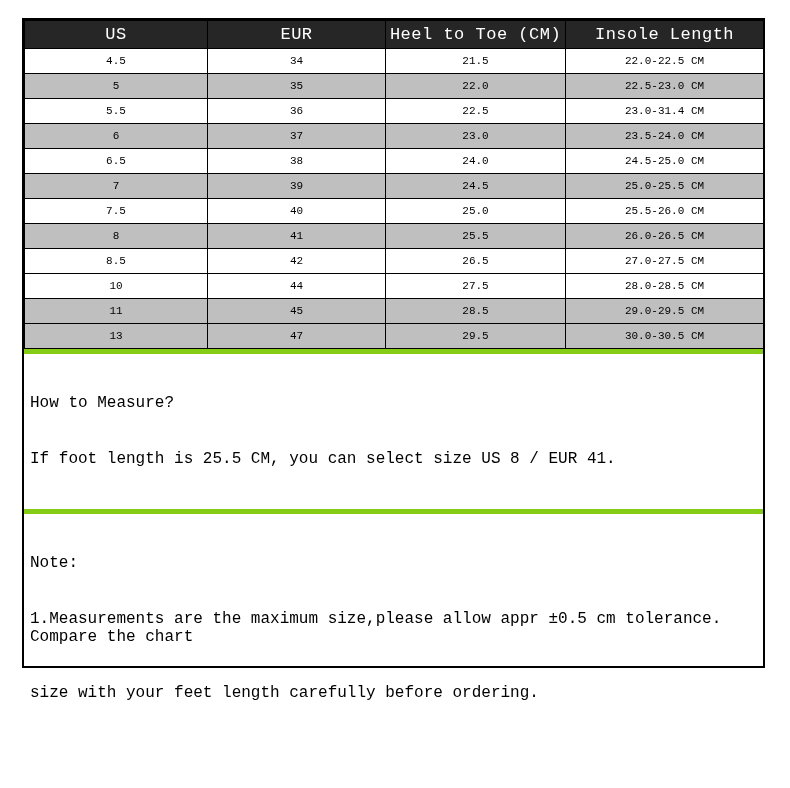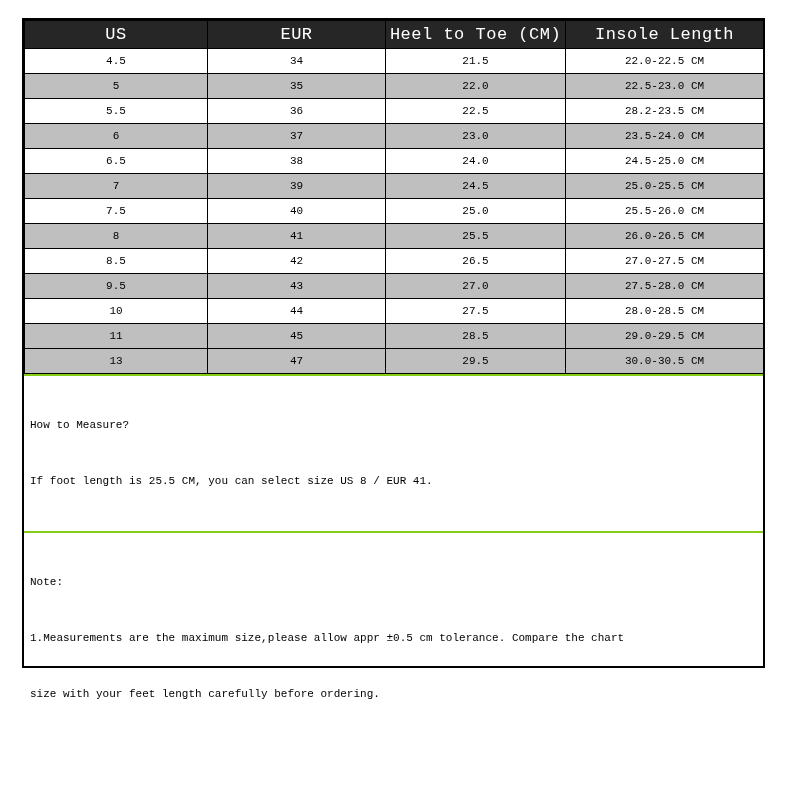--- a/index.html
+++ b/index.html
@@ -57,23 +57,23 @@
     text-align: center;
     border: 1px solid #000000;
     color: #000000;
     font-family: "Liberation Mono", "DejaVu Sans Mono", monospace;
   }
   table.size-table tr.row-odd  td { background: #ffffff; }
   table.size-table tr.row-even td { background: #bfbfbf; }
 
   
   .text-block {
-    border-top: 2px solid #84cc16;
+    border-top: 5px solid #84cc16;
     padding: 3px 16px 3px 6px;
-    font-size: 11px;
+    font-size: 16px;
     line-height: 18.6px;
     color: #000000;
     white-space: pre-wrap;
     font-family: "Liberation Mono", "DejaVu Sans Mono", monospace;
   }
   .text-block .line { display: block; }
 </style>
 </head>
 <body>
 
@@ -104,21 +104,21 @@
         <tr class="row-even">
           <td>5</td>
           <td>35</td>
           <td>22.0</td>
           <td>22.5-23.0 CM</td>
         </tr>
         <tr class="row-odd">
           <td>5.5</td>
           <td>36</td>
           <td>22.5</td>
-          <td>28.2-23.5 CM</td>
+          <td>23.0-31.4 CM</td>
         </tr>
         <tr class="row-even">
           <td>6</td>
           <td>37</td>
           <td>23.0</td>
           <td>23.5-24.0 CM</td>
         </tr>
         <tr class="row-odd">
           <td>6.5</td>
           <td>38</td>
@@ -141,26 +141,20 @@
           <td>8</td>
           <td>41</td>
           <td>25.5</td>
           <td>26.0-26.5 CM</td>
         </tr>
         <tr class="row-odd">
           <td>8.5</td>
           <td>42</td>
           <td>26.5</td>
           <td>27.0-27.5 CM</td>
-        </tr>
-        <tr class="row-even">
-          <td>9.5</td>
-          <td>43</td>
-          <td>27.0</td>
-          <td>27.5-28.0 CM</td>
         </tr>
         <tr class="row-odd">
           <td>10</td>
           <td>44</td>
           <td>27.5</td>
           <td>28.0-28.5 CM</td>
         </tr>
         <tr class="row-even">
           <td>11</td>
           <td>45</td>

